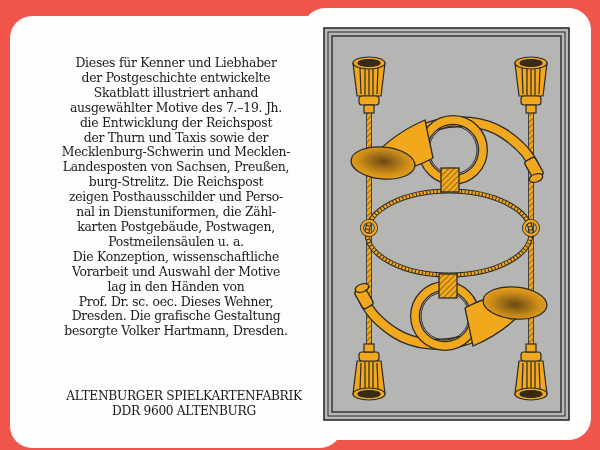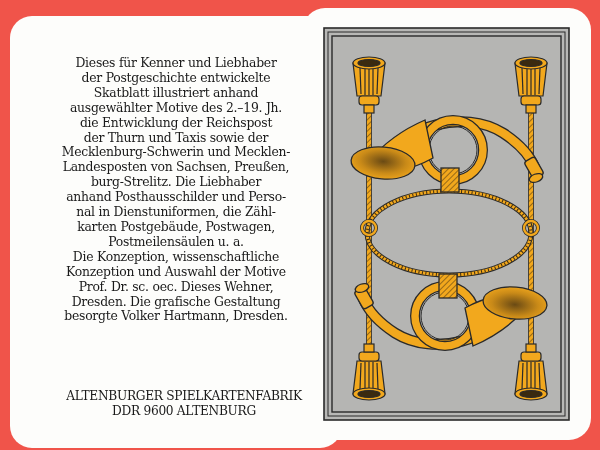--- a/index.html
+++ b/index.html
@@ -26,32 +26,33 @@
   #art { position:absolute; left:0; top:0; }
 </style>
 </head>
 <body>
 
 <div class="card" id="left-card">
   <div class="desc">
     <div>Dieses für Kenner und Liebhaber</div>
     <div>der Postgeschichte entwickelte</div>
     <div>Skatblatt illustriert anhand</div>
-    <div>ausgewählter Motive des 2.–19. Jh.</div>
+    <div>ausgewählter Motive des 7.–19. Jh.</div>
     <div>die Entwicklung der Reichspost</div>
     <div>der Thurn und Taxis sowie der</div>
     <div>Mecklenburg-Schwerin und Mecklen-</div>
     <div>Landesposten von Sachsen, Preußen,</div>
-    <div>burg-Strelitz. Die Liebhaber</div>
-    <div>anhand Posthausschilder und Perso-</div>
+    <div>burg-Strelitz. Die Reichspost</div>
+    <div>zeigen Posthausschilder und Perso-</div>
     <div>nal in Dienstuniformen, die Zähl-</div>
     <div>karten Postgebäude, Postwagen,</div>
     <div>Postmeilensäulen u. a.</div>
     <div>Die Konzeption, wissenschaftliche</div>
-    <div>Konzeption und Auswahl der Motive</div>
+    <div>Vorarbeit und Auswahl der Motive</div>
+    <div>lag in den Händen von</div>
     <div>Prof. Dr. sc. oec. Dieses Wehner,</div>
     <div>Dresden. Die grafische Gestaltung</div>
     <div>besorgte Volker Hartmann, Dresden.</div>
   </div>
   <div class="maker">
     <div>ALTENBURGER SPIELKARTENFABRIK</div>
     <div>DDR 9600 ALTENBURG</div>
   </div>
 </div>
 

